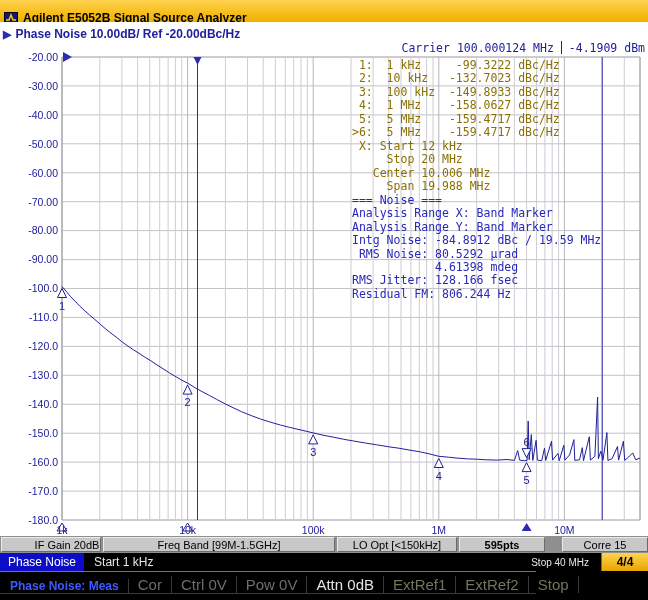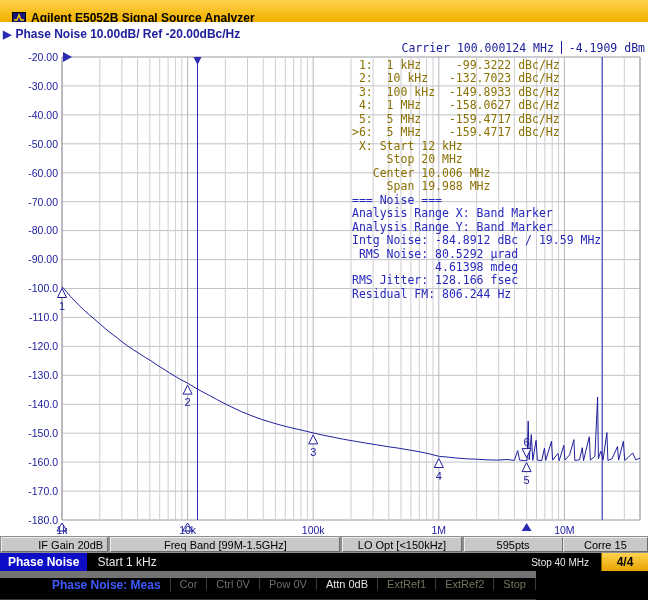--- a/index.html
+++ b/index.html
@@ -1,21 +1,21 @@
 <!DOCTYPE html>
 <html><head>
 <meta charset="utf-8">
 <style>
   html,body{margin:0;padding:0;background:#222;}
   .screen{position:relative;width:648px;height:600px;background:#000;overflow:hidden;
           font-family:"Liberation Sans",sans-serif;}
   
   .title-bar{position:absolute;top:0;left:0;width:648px;height:36px;
     background:linear-gradient(180deg,#ffd34f 0%,#f2b200 55%,#e8a400 100%);
-    display:flex;align-items:center;gap:5px;padding-left:12px;box-sizing:border-box;}
+    display:flex;align-items:center;gap:5px;padding-left:4px;box-sizing:border-box;}
   .title-bar .title{font-size:12px;font-weight:bold;color:#000;}
   .app-icon{width:14px;height:14px;display:inline-block;}
   
   .display{position:absolute;top:22px;left:0;width:648px;height:514px;background:#fff;overflow:hidden;}
   .trace-header{position:absolute;top:5px;left:3px;display:flex;align-items:center;gap:4px;
     color:#20209d;font-size:12px;font-weight:bold;z-index:3;}
   .trace-header .tri{color:#2b2bb4;font-size:11px;line-height:10px;}
   .carrier-line{position:absolute;top:19px;right:3px;display:flex;gap:7px;
     color:#20209d;font-family:"DejaVu Sans Mono",monospace;font-size:11.5px;z-index:3;}
   .carrier-line .divider{width:1px;height:13px;background:#20209d;}
@@ -27,41 +27,41 @@
   .markers{left:352px;top:37px;color:#8a7000;}
   .band{left:352px;top:118px;color:#8a7000;}
   .noise{left:352px;top:172px;color:#2727bd;}
   
   .fn-row{position:absolute;top:536px;left:0;width:648px;height:17px;background:#8f8f8f;
     display:flex;align-items:stretch;box-sizing:border-box;padding:1px 0 1px 1px;}
   .fn-row .seg{background:#c8c8c8;border-top:1px solid #ececec;border-left:1px solid #ececec;
     border-right:1px solid #6b6b6b;border-bottom:1px solid #6b6b6b;color:#000;font-size:11px;
     display:flex;align-items:center;justify-content:center;box-sizing:border-box;margin-left:2px;
     white-space:nowrap;overflow:hidden;}
-  .fn-row .seg:nth-child(1){margin-left:0;width:108px;padding-left:32px;}
+  .fn-row .seg:nth-child(1){margin-left:0;width:100px;padding-left:32px;}
   .fn-row .seg:nth-child(2){width:232px;}
   .fn-row .seg:nth-child(3){width:120px;}
-  .fn-row .seg:nth-child(4){width:100px;}
+  .fn-row .seg:nth-child(4){width:86px;font-weight:bold;}
   .fn-row .seg:nth-child(5){margin-left:auto;width:86px;text-align:center;}
   
   .sweep-row{position:absolute;top:553px;left:0;width:648px;height:18px;background:#000;
     display:flex;align-items:center;}
   .sweep-row .chan{background:#0d0dc8;color:#fff;font-size:12px;height:100%;
-    display:flex;align-items:center;padding:0 8px;font-weight:bold;}
+    display:flex;align-items:center;padding:0 8px;}
   .sweep-row .start{color:#e8e8e8;font-size:12px;margin-left:10px;}
   .sweep-row .stop{color:#e8e8e8;font-size:10px;margin-left:auto;margin-right:12px;}
   .sweep-row .page-badge{background:linear-gradient(180deg,#ffd34f,#e8a400);color:#000;
     font-size:12px;font-weight:bold;width:46px;height:100%;display:flex;align-items:center;
     justify-content:center;border-left:1px solid #8a6a00;}
   
   .status-row{position:absolute;top:571px;left:0;width:536px;height:21px;background:#000;
-    border-top:7px solid #737373;border-bottom:1px solid #3a3a3a;display:flex;align-items:flex-start;}
+    border-top:1px solid #737373;border-bottom:1px solid #3a3a3a;display:flex;align-items:flex-end;}
   .status-row .spacer{width:130px;border-right:1px solid #3a3a3a;}
   .status-row .st{display:flex;align-items:center;padding:0 9px;border-right:1px solid #3a3a3a;
-    font-size:11px;white-space:nowrap;}
+    font-size:15px;white-space:nowrap;}
   .st-blue{color:#3d5aff;font-size:12px !important;font-weight:bold;}
   .st-dim{color:#6e6e6e;}
   .st-bright{color:#e4e4e4;}
   .st-dim2{color:#74745e;}
 </style>
 </head>
 <body>
 
 <div class="screen">
 

